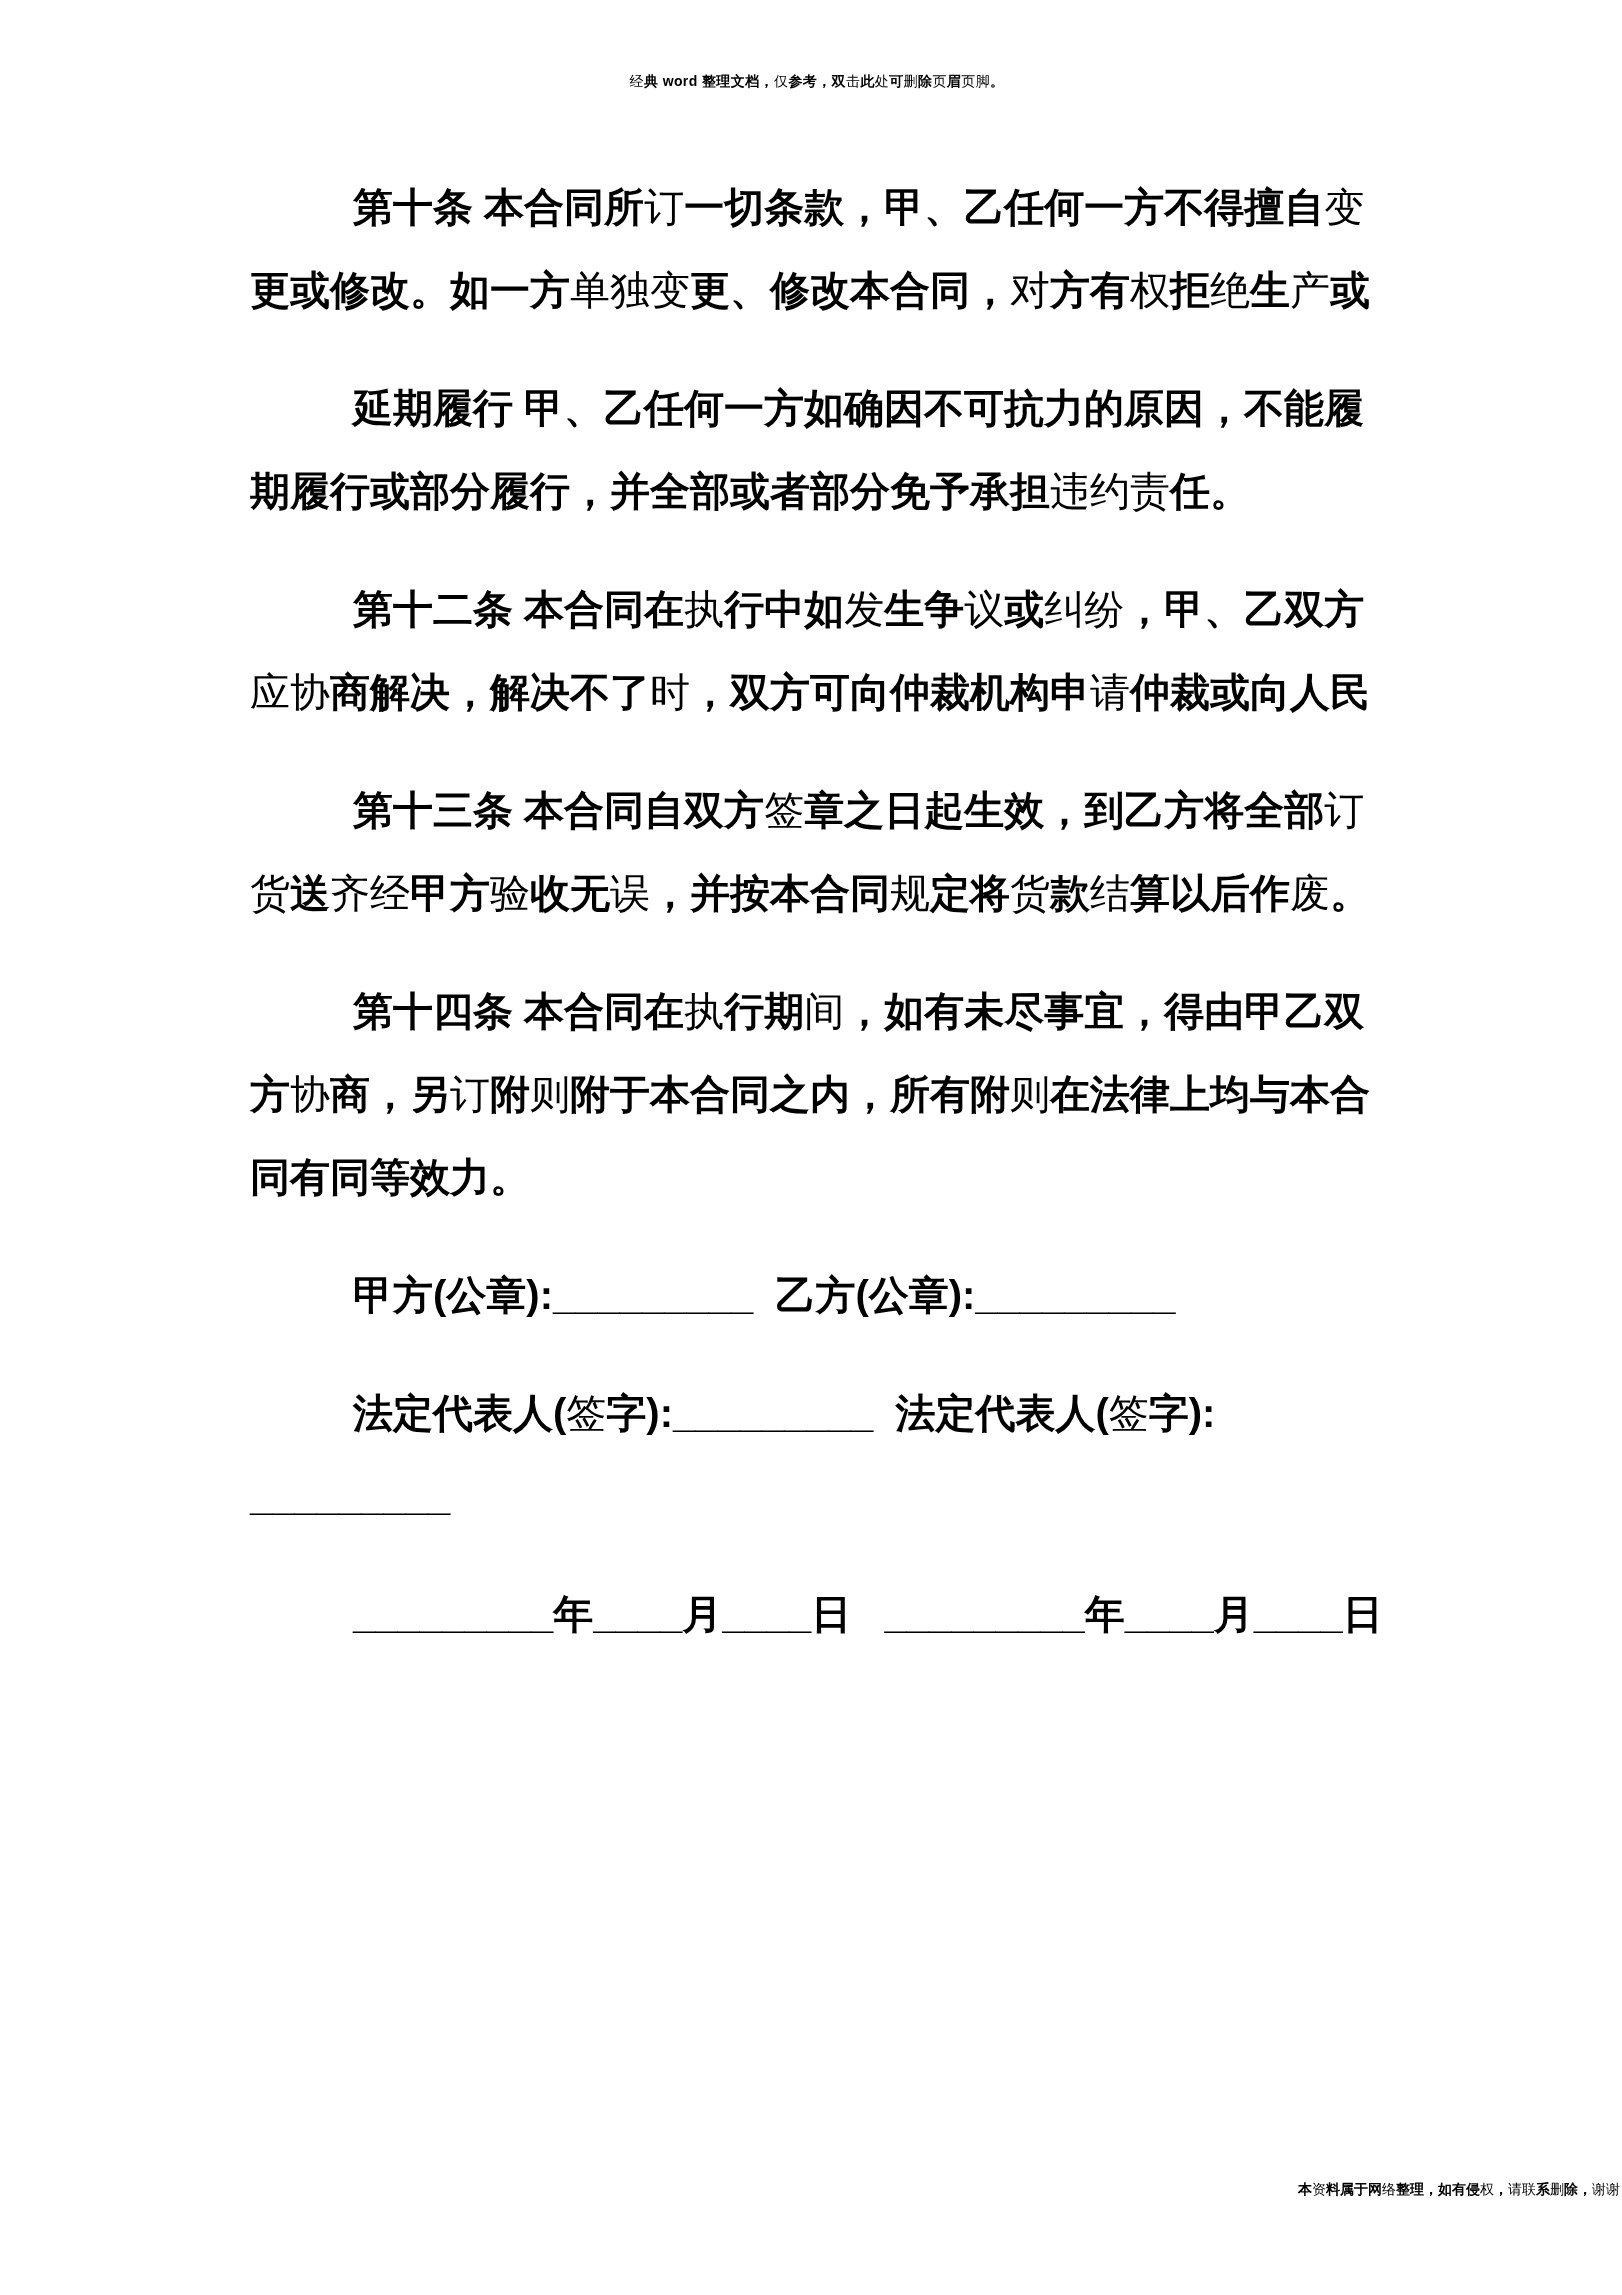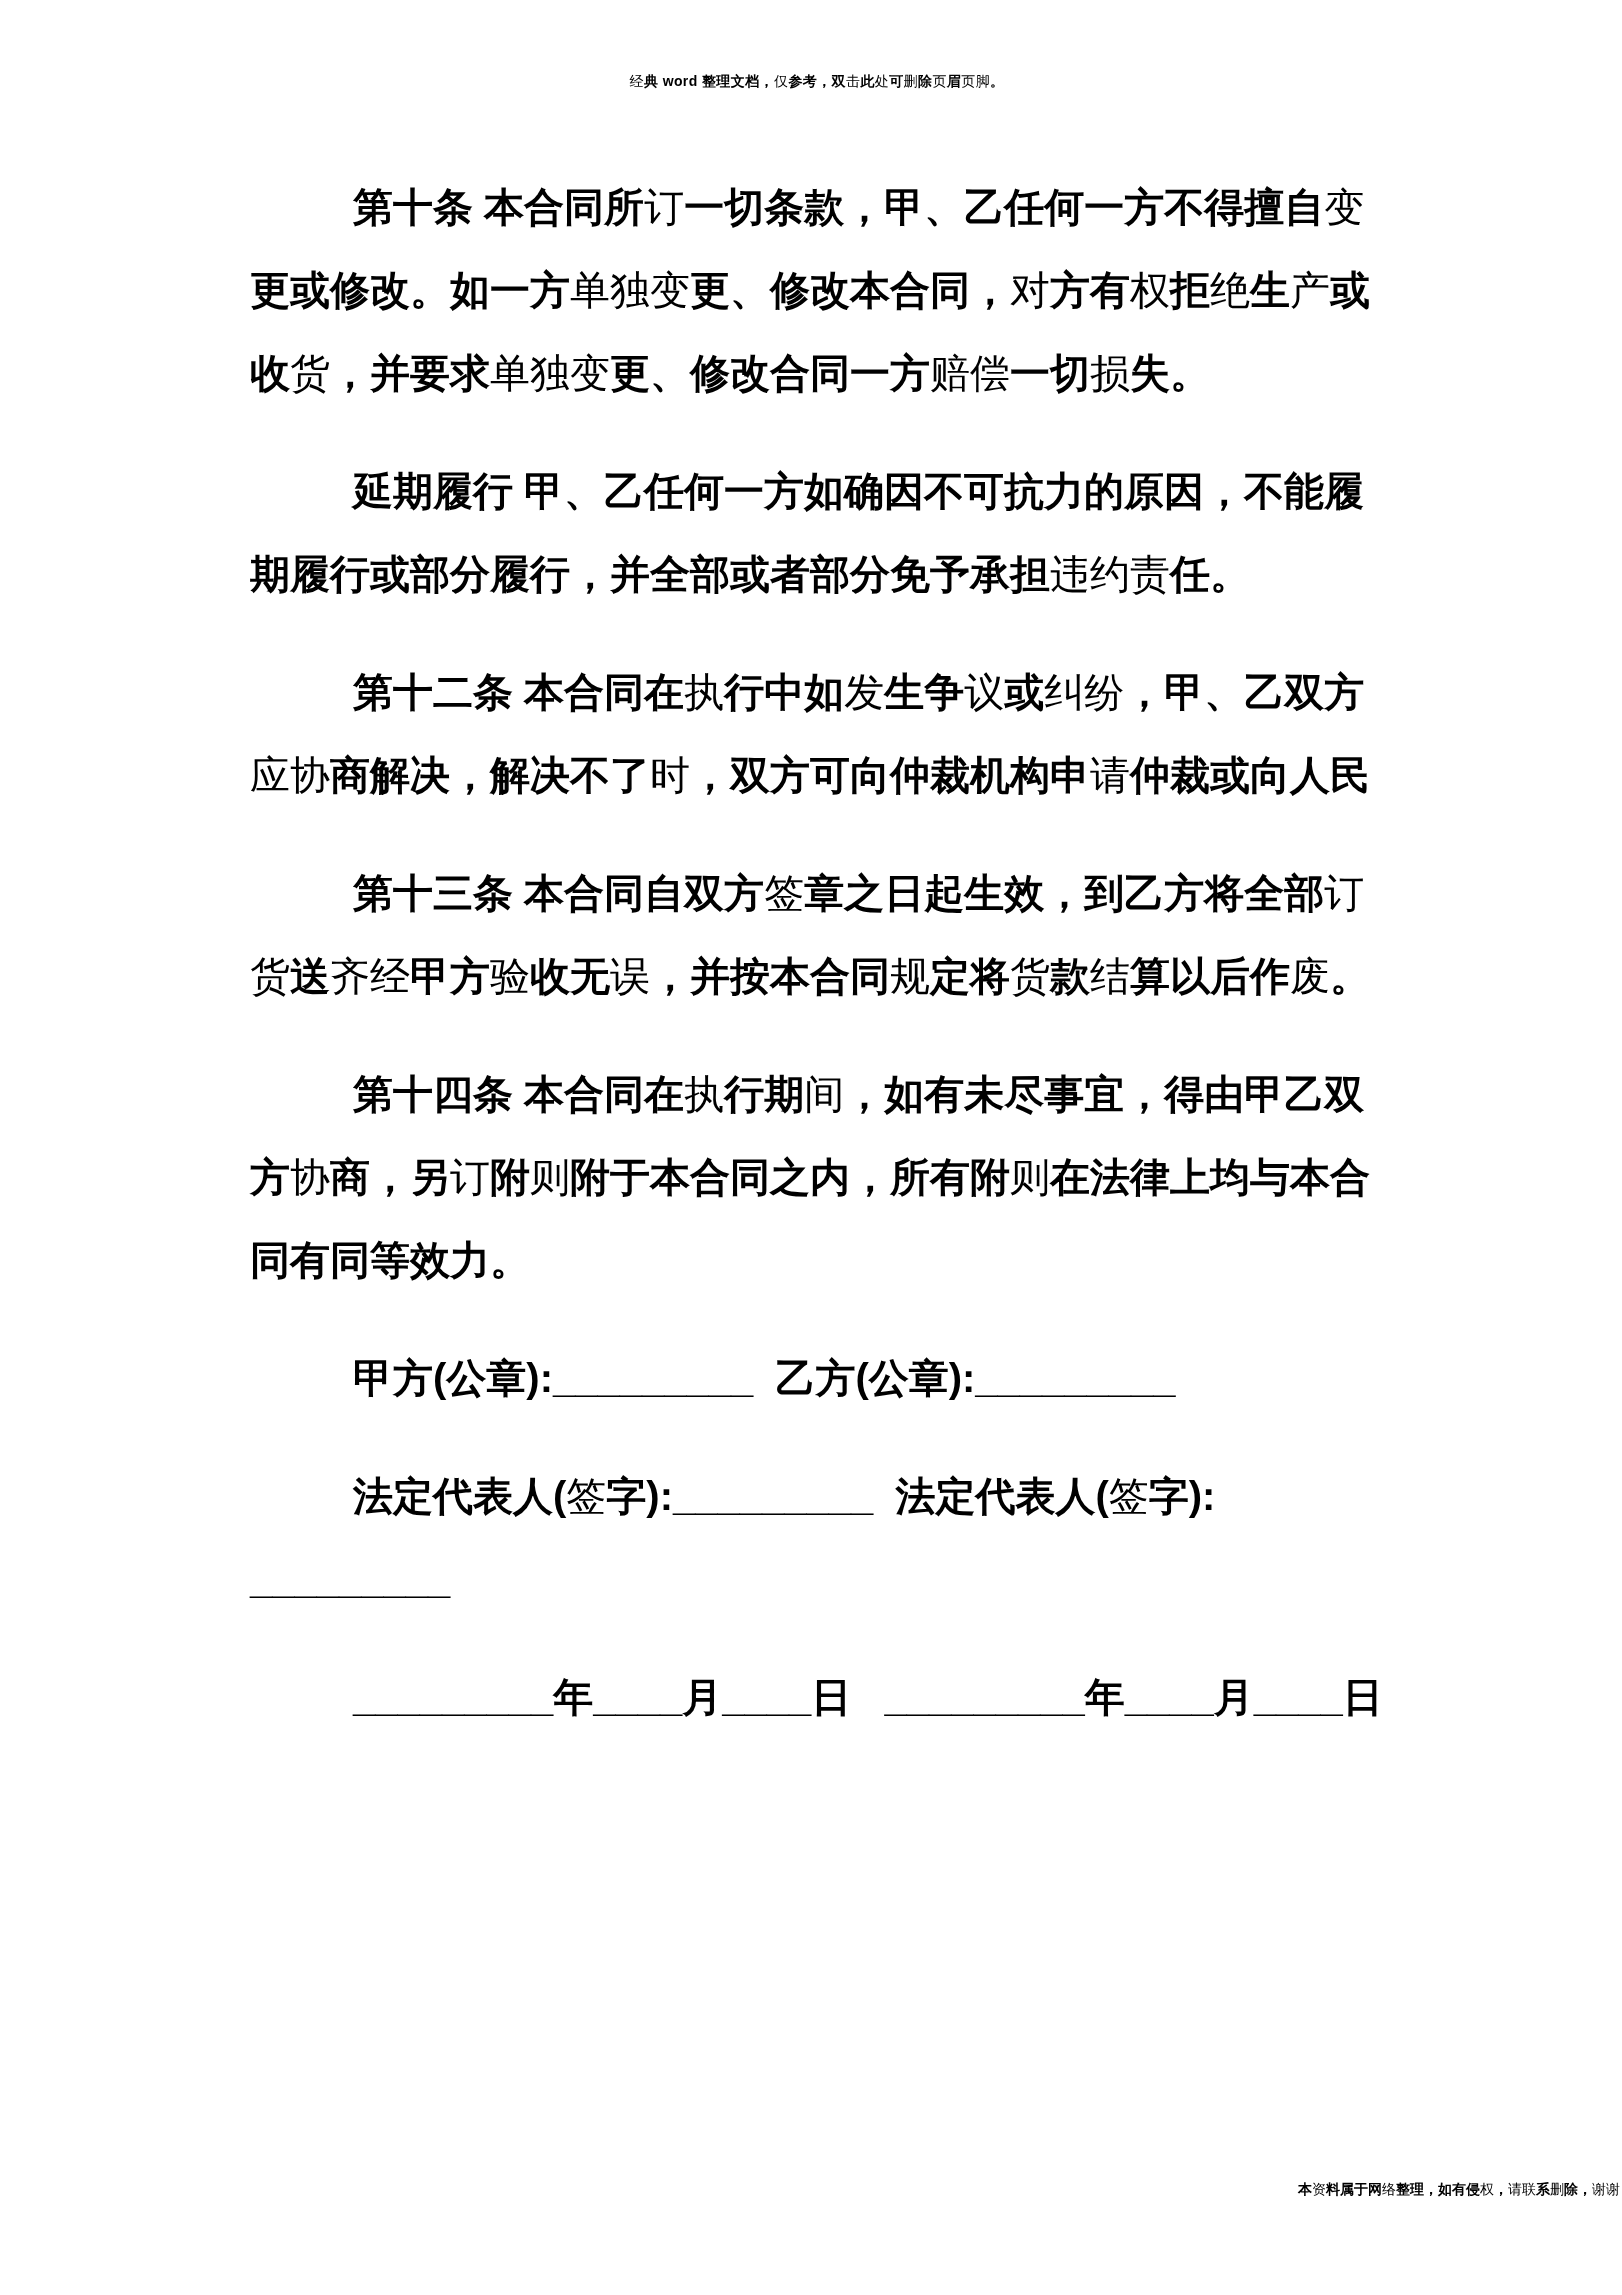--- a/index.html
+++ b/index.html
@@ -68,21 +68,20 @@
 </head>
 <body>
 
 <div class="page">
   <div class="page-header"><span class="lt">经</span>典 word 整理文档，<span class="lt">仅</span>参考，双<span class="lt">击</span>此<span class="lt">处</span>可<span class="lt">删</span>除<span class="lt">页</span>眉<span class="lt">页</span><span class="lt">脚</span>。</div>
 
   <div class="doc-body">
       <div class="para">
         <div class="line indent">第十条 本合同所<span class="lt">订</span>一切条款，甲、乙任何一方不得擅自<span class="lt">变</span></div>
         <div class="line">更或修改。如一方<span class="lt">单</span><span class="lt">独</span><span class="lt">变</span>更、修改本合同，<span class="lt">对</span>方有<span class="lt">权</span>拒<span class="lt">绝</span>生<span class="lt">产</span>或</div>
-        <div class="line">收<span class="lt">货</span>，并要求<span class="lt">单</span><span class="lt">独</span><span class="lt">变</span>更、修改合同一方<span class="lt">赔</span><span class="lt">偿</span>一切<span class="lt">损</span>失。</div>
       </div>
       <div class="para">
         <div class="line indent">延期履行 甲、乙任何一方如确因不可抗力的原因，不能履</div>
         <div class="line">期履行或部分履行，并全部或者部分免予承担<span class="lt">违</span><span class="lt">约</span><span class="lt">责</span>任。</div>
       </div>
       <div class="para">
         <div class="line indent">第十二条 本合同在<span class="lt">执</span>行中如<span class="lt">发</span>生争<span class="lt">议</span>或<span class="lt">纠</span><span class="lt">纷</span>，甲、乙双方</div>
         <div class="line"><span class="lt">应</span><span class="lt">协</span>商解决，解决不了<span class="lt">时</span>，双方可向仲裁机构申<span class="lt">请</span>仲裁或向人民</div>
       </div>
       <div class="para">

